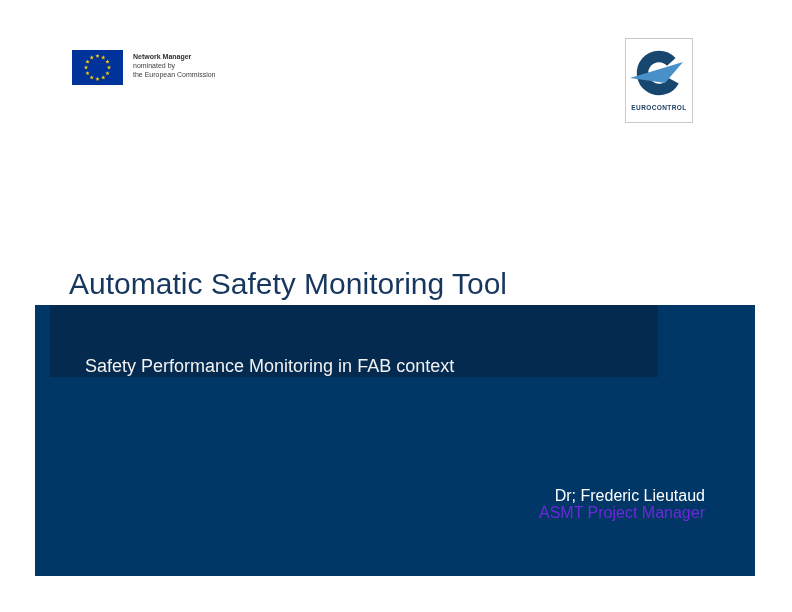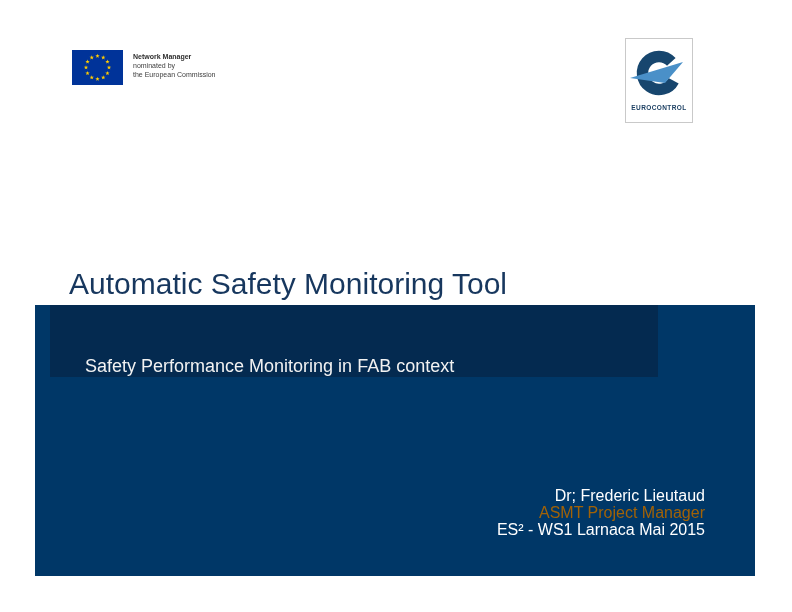--- a/index.html
+++ b/index.html
@@ -96,21 +96,21 @@
   .credits {
     position: absolute;
     right: 87px;
     top: 488px;
     text-align: right;
     font-size: 16px;
     line-height: 16.8px;
     white-space: nowrap;
   }
   .credit-author { color: #ffffff; }
-  .credit-role   { color: #a16207; text-align: right; }
+  .credit-role   { color: #6d28d9; text-align: right; }
   .credit-event  { color: #ffffff; }
 </style>
 </head>
 <body>
 
 <div class="slide">
 
   <div class="eu-block">
     <svg class="eu-flag" width="51" height="35" viewBox="0 0 51 35">
       <defs>
@@ -149,16 +149,15 @@
 
   <div class="panel"></div>
 
   <div class="band">
     <div class="subtitle">Safety Performance Monitoring in FAB context</div>
   </div>
 
   <div class="credits">
     <div class="credit-author">Dr; Frederic Lieutaud</div>
     <div class="credit-role">ASMT Project Manager</div>
-    <div class="credit-event">ES² - WS1 Larnaca Mai 2015</div>
   </div>
 
 </div>
 
 </body></html>

